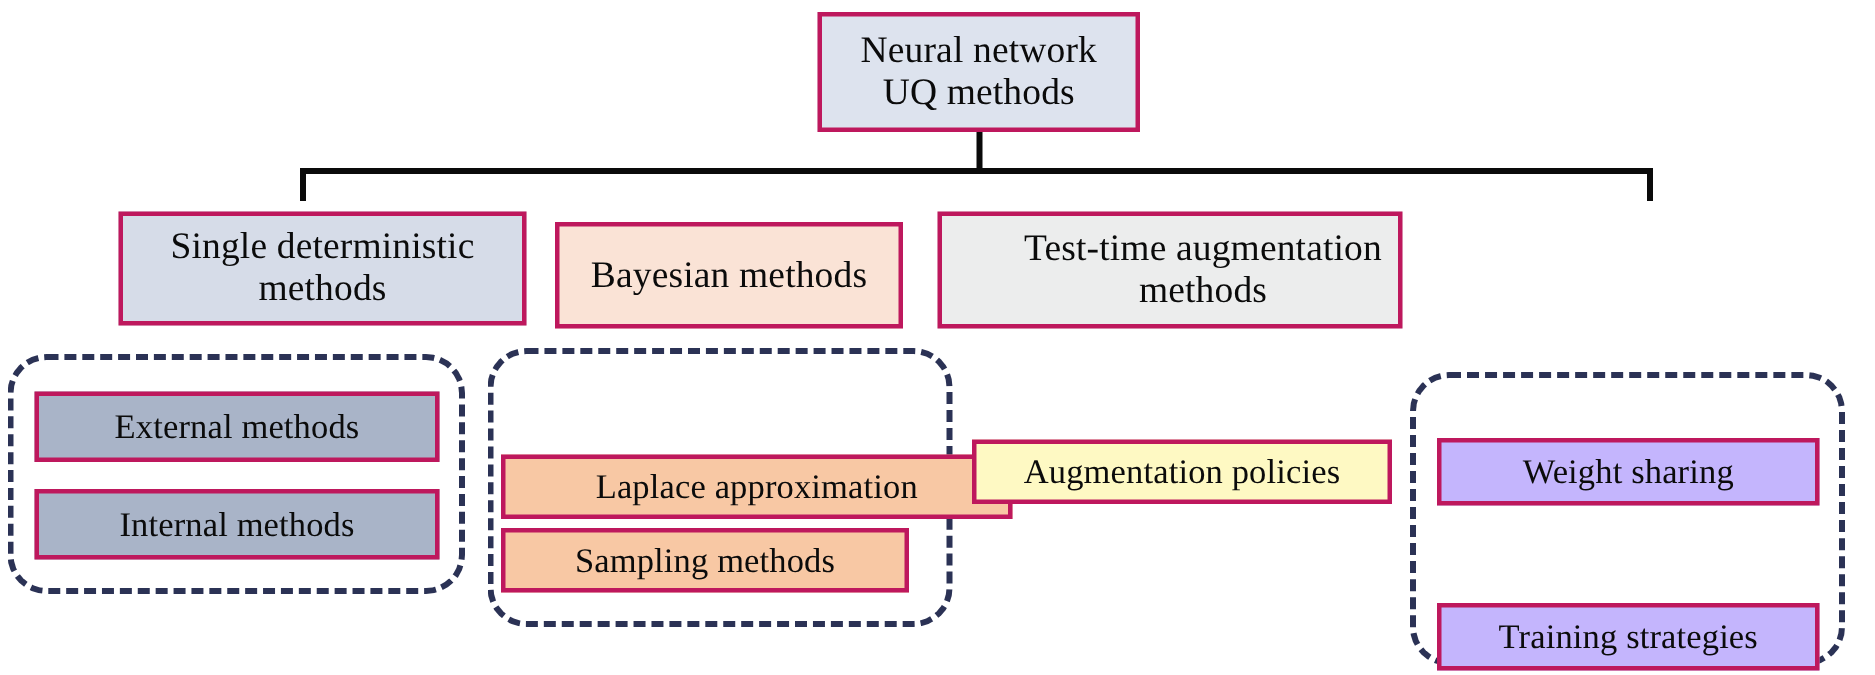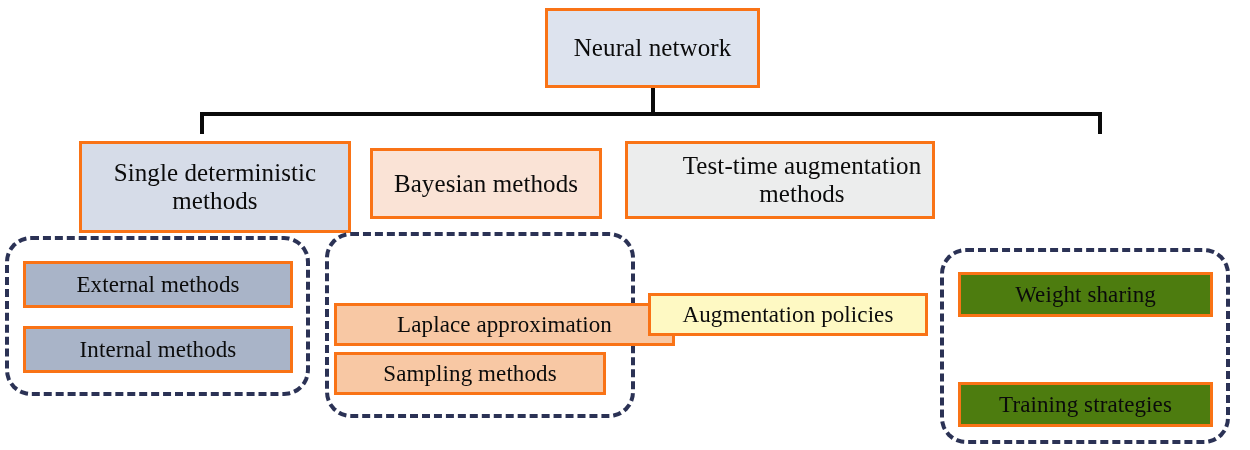--- a/index.html
+++ b/index.html
@@ -17,21 +17,21 @@
     width: 1250px;
     height: 450px;
     background: #ffffff;
     overflow: hidden;
   }
 
   
   .box {
     position: absolute;
     box-sizing: border-box;
-    border: 3px solid #f97316;
+    border: 3px solid #be185d;
     display: flex;
     align-items: center;
     justify-content: center;
     text-align: center;
     color: #0b0b0b;
     line-height: 1.12;
     letter-spacing: 0.1px;
   }
   .box .txt { display: block; padding: 0 6px; }
 
@@ -46,21 +46,21 @@
   .cat-blue   { background: #d6dce8; }
   .cat-peach  { background: #fae3d6; }
   .cat-gray   { background: #eceded; }
   .cat-green  { background: #e4eedd; }
 
   
   .leaf { font-size: 23px; align-items: center; }
   .leaf-blue  { background: #a9b4c8; }
   .leaf-peach { background: #f8c8a4; }
   .leaf-gray  { background: #fef9c3; }
-  .leaf-green { background: #4d7c0f; }
+  .leaf-green { background: #c4b5fd; margin-top: 20px; }
 
   
   .group {
     position: absolute;
     box-sizing: border-box;
     border: 4px dashed #2b3255;
     border-radius: 26px;
     background: transparent;
   }
 
@@ -81,24 +81,25 @@
 
   <div class="line hline" style="left:200px; top:112px; width:902px;"></div>
 
   <div class="line vline" style="left:200px; top:112px; height:22px;"></div>
 
   <div class="line vline" style="left:1098px; top:112px; height:22px;"></div>
 
   <div class="box root" style="left:545px; top:8px; width:215px; height:80px;">
     <span class="txt">
       <span>Neural network</span><br>
+      <span>UQ methods</span>
     </span>
   </div>
 
-  <div class="box cat cat-blue" style="left:79px; top:141px; width:272px; height:92px;justify-content:center;">
+  <div class="box cat cat-blue" style="left:79px; top:141px; width:272px; height:76px;justify-content:center;">
     <span class="txt">
       <span>Single deterministic</span><br>
       <span>methods</span>
     </span>
   </div>
 
   <div class="box cat cat-peach" style="left:370px; top:148px; width:232px; height:71px;">
     <span class="txt">Bayesian methods</span>
   </div>
 

